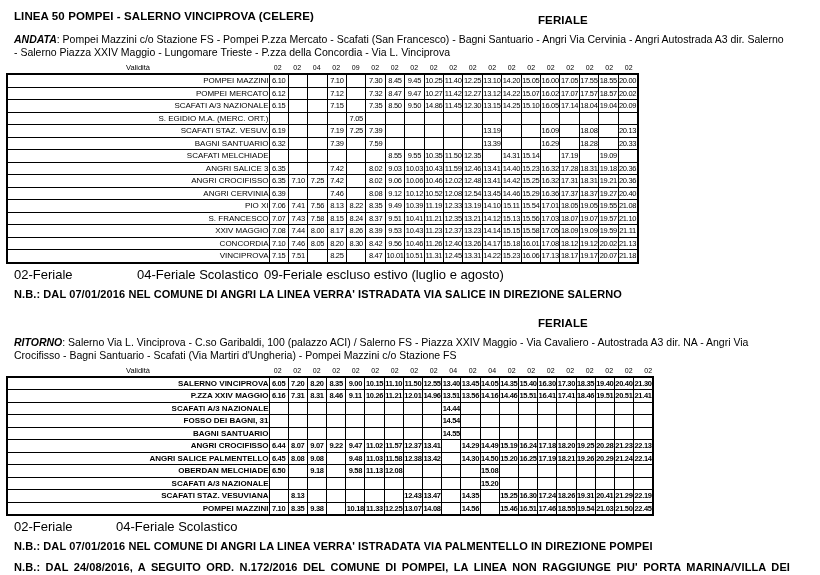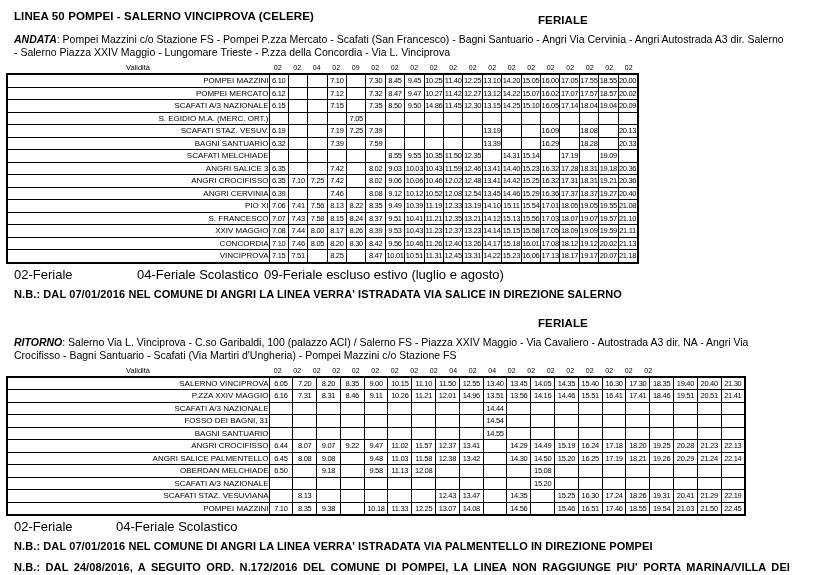--- a/index.html
+++ b/index.html
@@ -516,21 +516,21 @@
               <td>02</td>
               <td>02</td>
               <td>02</td>
               <td>02</td>
               <td>02</td>
               <td>02</td>
               <td>02</td>
             </tr>
           </tbody>
         </table>
-        <table class="gtab" style="width: 740px;">
+        <table class="gtab" style="width: 648px; font-weight: bold;">
           <colgroup>
             <col style="width:262px">
             <col>
             <col>
             <col>
             <col>
             <col>
             <col>
             <col>
             <col>

